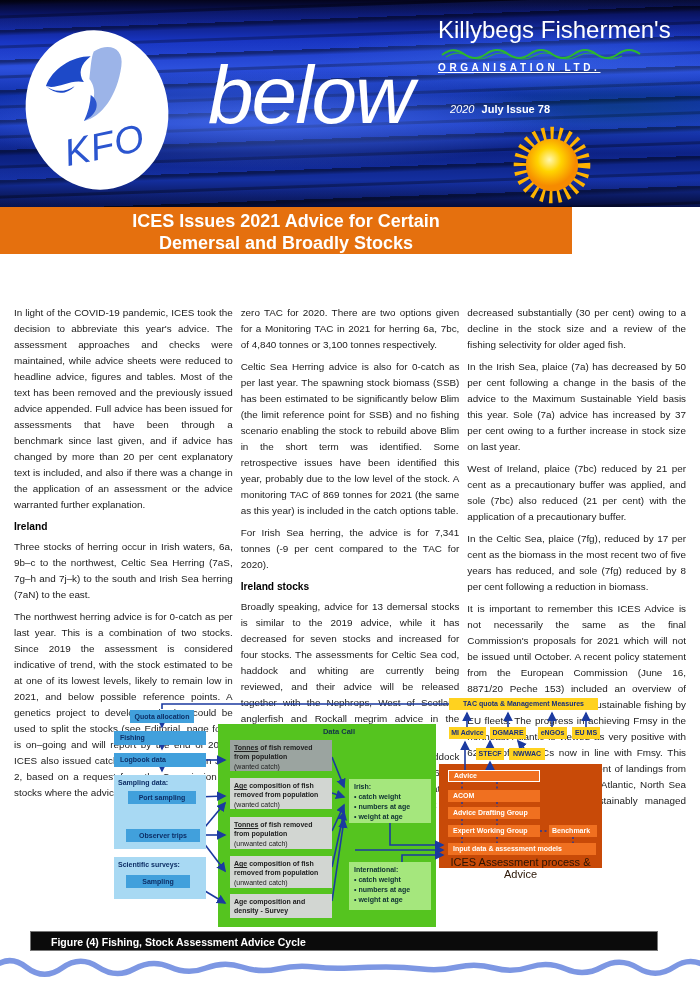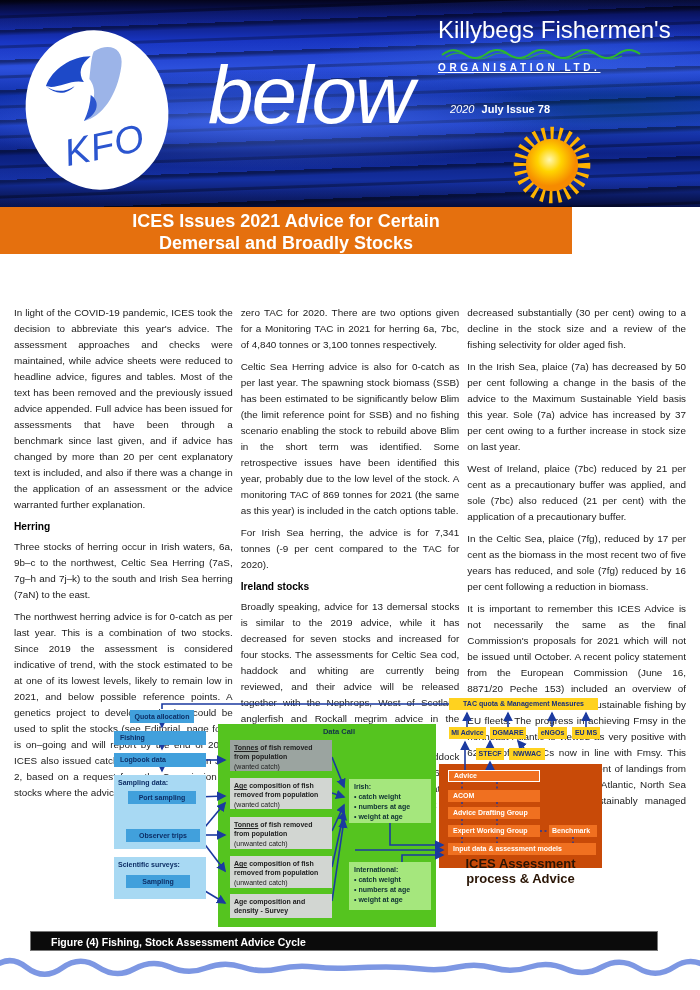--- a/index.html
+++ b/index.html
@@ -52,21 +52,21 @@
   .greenbox{position:absolute;left:218px;top:29px;width:218px;height:203px;background:#55c41f;}
   .dctitle{position:absolute;left:218px;top:32px;width:242px;text-align:center;font-weight:bold;
            color:#10304a;font-size:7.5px;}
   .gb{background:#a5e77d;color:#0d2f33;padding:3px 5px;line-height:10px;left:349px;width:82px;}
   .gb .gi::before{content:"•  ";}
   .icescont{position:absolute;left:439px;top:69px;width:163px;height:104px;background:#c84a08;}
   .ob{position:absolute;background:#f07020;color:#fff;font-weight:bold;line-height:12px;
       padding-left:5px;box-sizing:border-box;left:448px;width:92px;height:12px;}
   .ob.adv{border:1.5px solid #fff;line-height:9px;}
   .iceslabel{position:absolute;left:439px;top:161px;width:163px;text-align:center;
-             font-weight:bold;color:#2a1505;font-size:13px;}
+             font-weight:normal;color:#2a1505;font-size:11px;}
   .yb{position:absolute;background:#ffd21f;color:#1a2f7a;font-weight:bold;text-align:center;
       line-height:12px;height:12px;box-sizing:border-box;}
   
   .figcap{position:absolute;left:30px;top:931px;width:628px;height:20px;background:#0b0b0b;
           color:#fff;font-weight:bold;font-size:10.5px;line-height:20px;padding-left:20px;
           box-sizing:border-box;border:1px solid #777;}
   .wave{position:absolute;left:0;top:946px;}
 </style>
 </head>
 <body>
@@ -111,37 +111,37 @@
 
   <div class="banner">
     <div>ICES Issues 2021 Advice for Certain</div>
     <div>Demersal and Broadly Stocks</div>
   </div>
 
 
   <div class="cols">
     <div class="col">
       <p>In light of the COVID-19 pandemic, ICES took the decision to abbreviate this year's advice. The assessment approaches and checks were maintained, while advice sheets were reduced to headline advice, figures and tables. Most of the text has been removed and the previously issued advice appended. Full advice has been issued for assessments that have been through a benchmark since last given, and if advice has changed by more than 20 per cent explanatory text is included, and also if there was a change in the application of an assessment or the advice warranted further explanation.</p>
-      <h3>Herring</h3>
+      <h3>Ireland</h3>
       <p>Three stocks of herring occur in Irish waters, 6a, 9b–c to the northwest, Celtic Sea Herring (7aS, 7g–h and 7j–k) to the south and Irish Sea herring (7aN) to the east.</p>
       <p>The northwest herring advice is for 0-catch as per last year. This is a combination of two stocks. Since 2019 the assessment is considered indicative of trend, with the stock estimated to be at one of its lowest levels, likely to remain low in 2021, and below possible reference points. A genetics project to develop tools that could be used to split the stocks (see Editorial, page four) is on–going and will report by the end of 2020. ICES also issued catch scenarios advice on July 2, based on a request from the Commission for stocks where the advice is for a</p>
     </div>
     <div class="col">
       <p>zero TAC for 2020. There are two options given for a Monitoring TAC in 2021 for herring 6a, 7bc, of 4,840 tonnes or 3,100 tonnes respectively.</p>
       <p>Celtic Sea Herring advice is also for 0-catch as per last year. The spawning stock biomass (SSB) has been estimated to be significantly below Blim (the limit reference point for SSB) and no fishing scenario enabling the stock to rebuild above Blim in the short term was identified. Some retrospective issues have been identified this year, probably due to the low level of the stock. A monitoring TAC of 869 tonnes for 2021 (the same as this year) is included in the catch options table.</p>
       <p>For Irish Sea herring, the advice is for 7,341 tonnes (-9 per cent compared to the TAC for 2020).</p>
       <h3>Ireland stocks</h3>
       <p>Broadly speaking, advice for 13 demersal stocks is similar to the 2019 advice, while it has decreased for seven stocks and increased for four stocks. The assessments for Celtic Sea cod, haddock and whiting are currently being reviewed, and their advice will be released together with the Nephrops, West of Scotland anglerfish and Rockall megrim advice in the autumn (October 30).</p>
       <p>Advice for West of Scotland, North Sea haddock (3a, 4, 6a) has increased substantially (66 per cent) owing to a recent strong year class that has increased the stock size. Rockall haddock (6b) has</p>
     </div>
     <div class="col">
       <p>decreased substantially (30 per cent) owing to a decline in the stock size and a review of the fishing selectivity for older aged fish.</p>
       <p>In the Irish Sea, plaice (7a) has decreased by 50 per cent following a change in the basis of the advice to the Maximum Sustainable Yield basis this year. Sole (7a) advice has increased by 37 per cent owing to a further increase in stock size on last year.</p>
       <p>West of Ireland, plaice (7bc) reduced by 21 per cent as a precautionary buffer was applied, and sole (7bc) also reduced (21 per cent) with the application of a precautionary buffer.</p>
-      <p>In the Celtic Sea, plaice (7fg), reduced by 17 per cent as the biomass in the most recent two of five years has reduced, and sole (7fg) reduced by 16 per cent following a reduction in biomass.</p>
+      <p>In the Celtic Sea, plaice (7fg), reduced by 17 per cent as the biomass in the most recent two of five years has reduced, and sole (7fg) reduced by 8 per cent following a reduction in biomass.</p>
       <p>It is important to remember this ICES Advice is not necessarily the same as the final Commission's proposals for 2021 which will not be issued until October. A recent policy statement from the European Commission (June 16, 8871/20 Peche 153) included an overview of progress made in achieving sustainable fishing by EU fleets. The progress in achieving Fmsy in the northeast Atlantic is viewed as very positive with 62 out of 78 TACs now in line with Fmsy. This should translate into 99 per cent of landings from EU managed fisheries in the Atlantic, North Sea and Baltic coming from sustainably managed fisheries.</p>
     </div>
   </div>
 
   <div class="diagram">
 
     <div class="greenbox"></div>
     <div class="dctitle">Data Call</div>
     <div class="icescont"></div>
 

